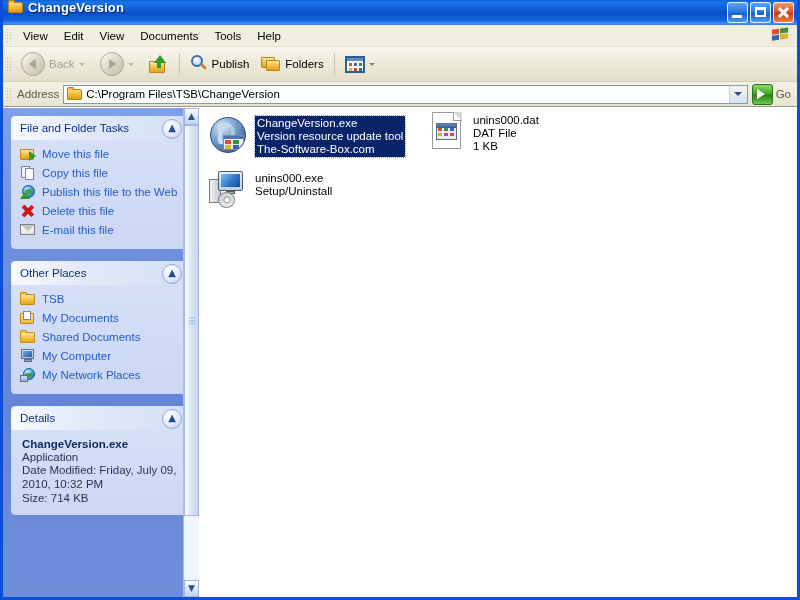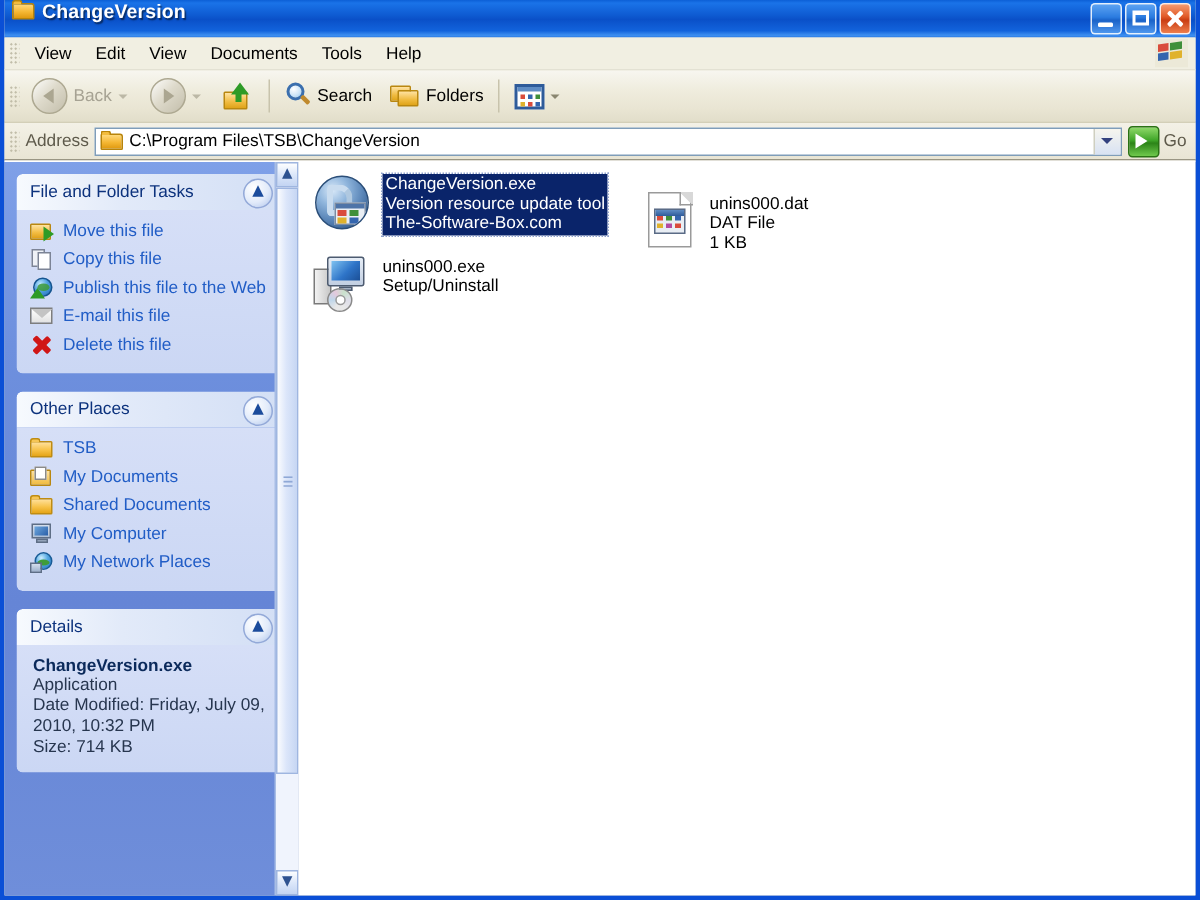--- a/index.html
+++ b/index.html
@@ -723,21 +723,21 @@
           <span class="s"></span>
           <span class="a"></span>
       </span>
     </div>
     <div class="tb-sep"></div>
     <div class="tb-btn">
       <span class="ic-search">
         <span class="lens"></span>
           <span class="handle"></span>
       </span>
-      <span class="tb-label">Search</span>
+      <span class="tb-label">Publish</span>
     </div>
     <div class="tb-btn">
       <span class="ic-folders">
         <span class="f1"></span>
           <span class="f2"></span>
       </span>
       <span class="tb-label">Folders</span>
     </div>
     <div class="tb-sep"></div>
     <div class="tb-btn">
@@ -804,31 +804,31 @@
             <span class="task-icon">
               <span class="ic-web">
                   <span class="globe"></span>
                   <span class="up"></span>
                 </span>
             </span>
             <span class="task-label">Publish this file to the Web</span>
           </div>
           <div class="task-row">
             <span class="task-icon">
+              <span class="ic-del"></span>
+            </span>
+            <span class="task-label">Delete this file</span>
+          </div>
+          <div class="task-row">
+            <span class="task-icon">
               <span class="ic-mail">
                   <span class="env"></span>
                 </span>
             </span>
             <span class="task-label">E-mail this file</span>
-          </div>
-          <div class="task-row">
-            <span class="task-icon">
-              <span class="ic-del"></span>
-            </span>
-            <span class="task-label">Delete this file</span>
           </div>
         </div>
       </div>
 
       <div class="panel">
         <div class="panel-header">
           <span class="panel-title">Other Places</span>
           <span class="panel-chevron">
             <span class="chev-up-glyph">▲</span>
           </span>
@@ -917,21 +917,21 @@
               <span class="q q4"></span>
           </span>
         </span>
         <span class="file-text">
           <span class="file-line" style="display:block">ChangeVersion.exe</span>
           <span class="file-line sub" style="display:block">Version resource update tool</span>
           <span class="file-line sub" style="display:block">The-Software-Box.com</span>
         </span>
       </div>
 
-      <div class="file-item" style="left:228px; top:20px;">
+      <div class="file-item" style="left:228px; top:4px;">
         <span class="file-icon">
           <span class="big-doc">
             <span class="pg"></span>
               <span class="fold"></span>
               <span class="fold2"></span>
             <span class="win">
                 <span class="bar"></span>
               </span>
             <span class="d d1"></span>
               <span class="d d2"></span>

